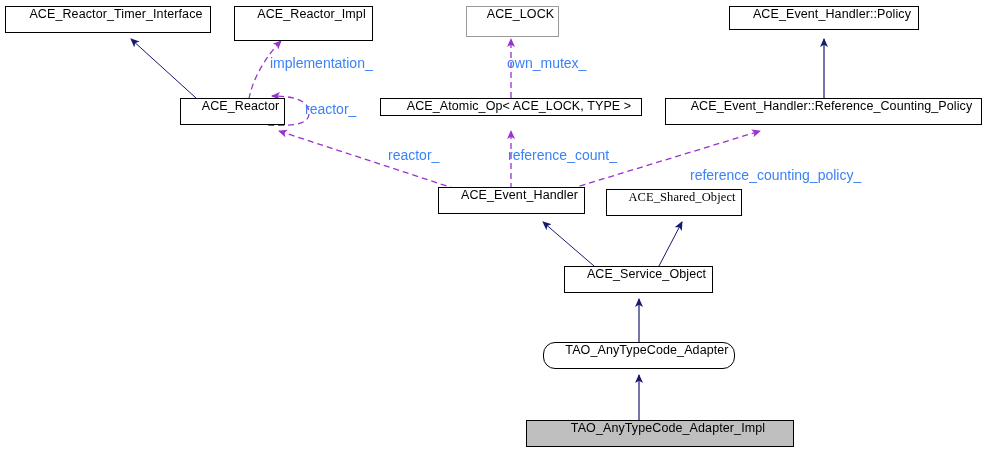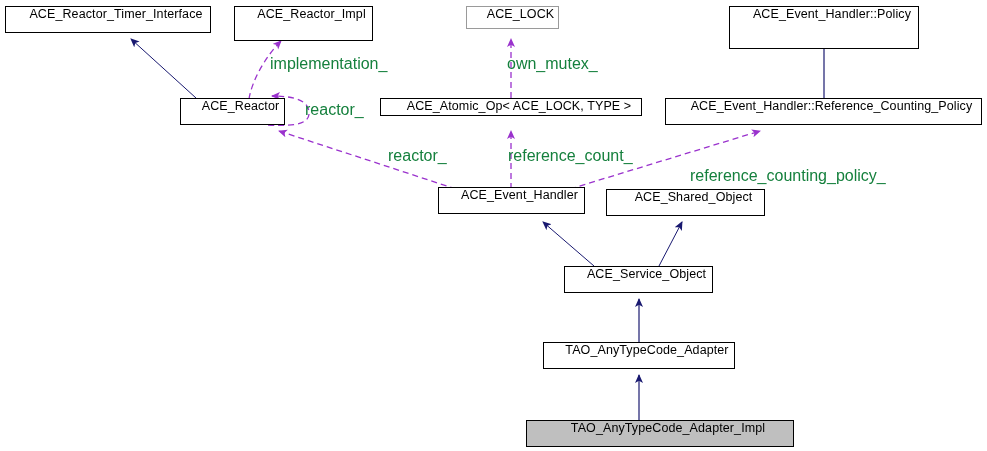--- a/index.html
+++ b/index.html
@@ -43,22 +43,22 @@
   }
   .node.highlight {
     background: #bfbfbf;
     border: 1px solid #000000;
   }
   .node-label {
     pointer-events: none;
   }
   .edge-label {
     position: absolute;
-    font-size: 16px;
-    color: #15803d;
+    font-size: 14px;
+    color: #3b82f6;
     white-space: nowrap;
     background: transparent;
     z-index: 4;
   }
 </style>
 </head>
 <body>
 
 <div id="diagram-root">
 
@@ -98,53 +98,53 @@
   </svg>
 
   <div class="node" style="left:5px; top:6px; width:206px; height:27px;">
     <span class="node-label">ACE_Reactor_Timer_Interface</span>
   </div>
 
   <div class="node" style="left:234px; top:6px; width:139px; height:35px;">
     <span class="node-label">ACE_Reactor_Impl</span>
   </div>
 
-  <div class="node gray-border" style="left:466px; top:6px; width:93px; height:23px;">
+  <div class="node gray-border" style="left:466px; top:6px; width:93px; height:31px;">
     <span class="node-label">ACE_LOCK</span>
   </div>
 
-  <div class="node" style="left:729px; top:6px; width:190px; height:43px;">
+  <div class="node" style="left:729px; top:6px; width:190px; height:24px;">
     <span class="node-label">ACE_Event_Handler::Policy</span>
   </div>
 
   <div class="node" style="left:180px; top:98px; width:105px; height:27px;">
     <span class="node-label">ACE_Reactor</span>
   </div>
 
   <div class="node" style="left:380px; top:98px; width:262px; height:18px;">
     <span class="node-label">ACE_Atomic_Op&lt; ACE_LOCK, TYPE &gt;</span>
   </div>
 
   <div class="node" style="left:665px; top:98px; width:317px; height:27px;">
     <span class="node-label">ACE_Event_Handler::Reference_Counting_Policy</span>
   </div>
 
   <div class="node" style="left:438px; top:187px; width:147px; height:27px;">
     <span class="node-label">ACE_Event_Handler</span>
   </div>
 
-  <div class="node" style="left:606px; top:189px; width:159px; height:27px;">
+  <div class="node" style="left:606px; top:189px; width:136px; height:27px;font-family:Liberation Serif, serif;">
     <span class="node-label">ACE_Shared_Object</span>
   </div>
 
   <div class="node" style="left:564px; top:266px; width:149px; height:27px;">
     <span class="node-label">ACE_Service_Object</span>
   </div>
 
-  <div class="node" style="left:543px; top:342px; width:192px; height:27px;">
+  <div class="node" style="left:543px; top:342px; width:192px; height:27px;border-radius:12px;">
     <span class="node-label">TAO_AnyTypeCode_Adapter</span>
   </div>
 
   <div class="node highlight" style="left:526px; top:420px; width:268px; height:27px;">
     <span class="node-label">TAO_AnyTypeCode_Adapter_Impl</span>
   </div>
 
   <div class="edge-label" style="left:270px; top:55px;">implementation_</div>
 
   <div class="edge-label" style="left:507px; top:55px;">own_mutex_</div>

